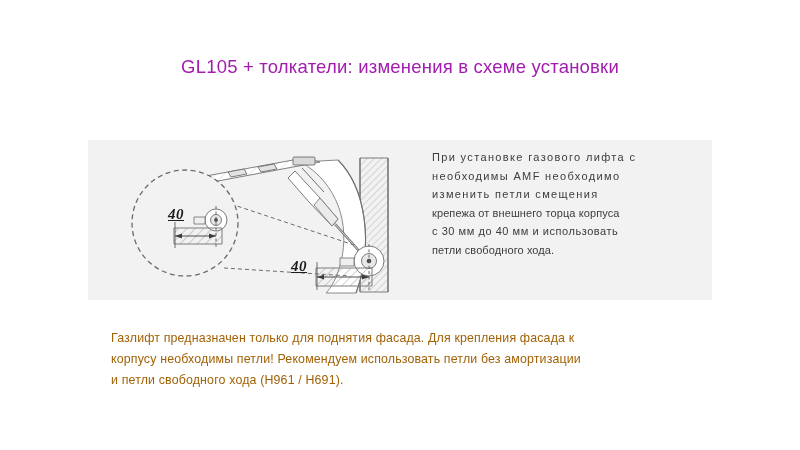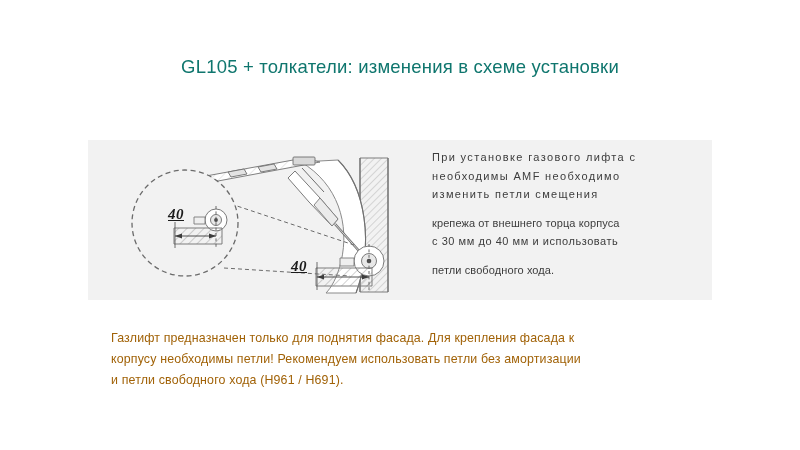--- a/index.html
+++ b/index.html
@@ -20,21 +20,21 @@
     inset: 0;
   }
   .slide-title {
     position: absolute;
     left: 0;
     right: 0;
     top: 56px;
     text-align: center;
     font-size: 18.5px;
     letter-spacing: 0.2px;
-    color: #0f766e;
+    color: #a21caf;
     font-weight: 400;
   }
 
   
   .band {
     position: absolute;
     left: 88px;
     top: 140px;
     width: 624px;
     height: 160px;
@@ -61,21 +61,20 @@
     letter-spacing: 1.35px;
     display: block;
   }
   .band-text .ls-mid {
     letter-spacing: 0.55px;
     display: block;
   }
   .band-text .ls-norm {
     letter-spacing: 0.1px;
     display: block;
-    margin-top: 10px;
   }
 
   
   .drawing {
     position: absolute;
     left: 0;
     top: 0;
     width: 344px;
     height: 160px;
   }

